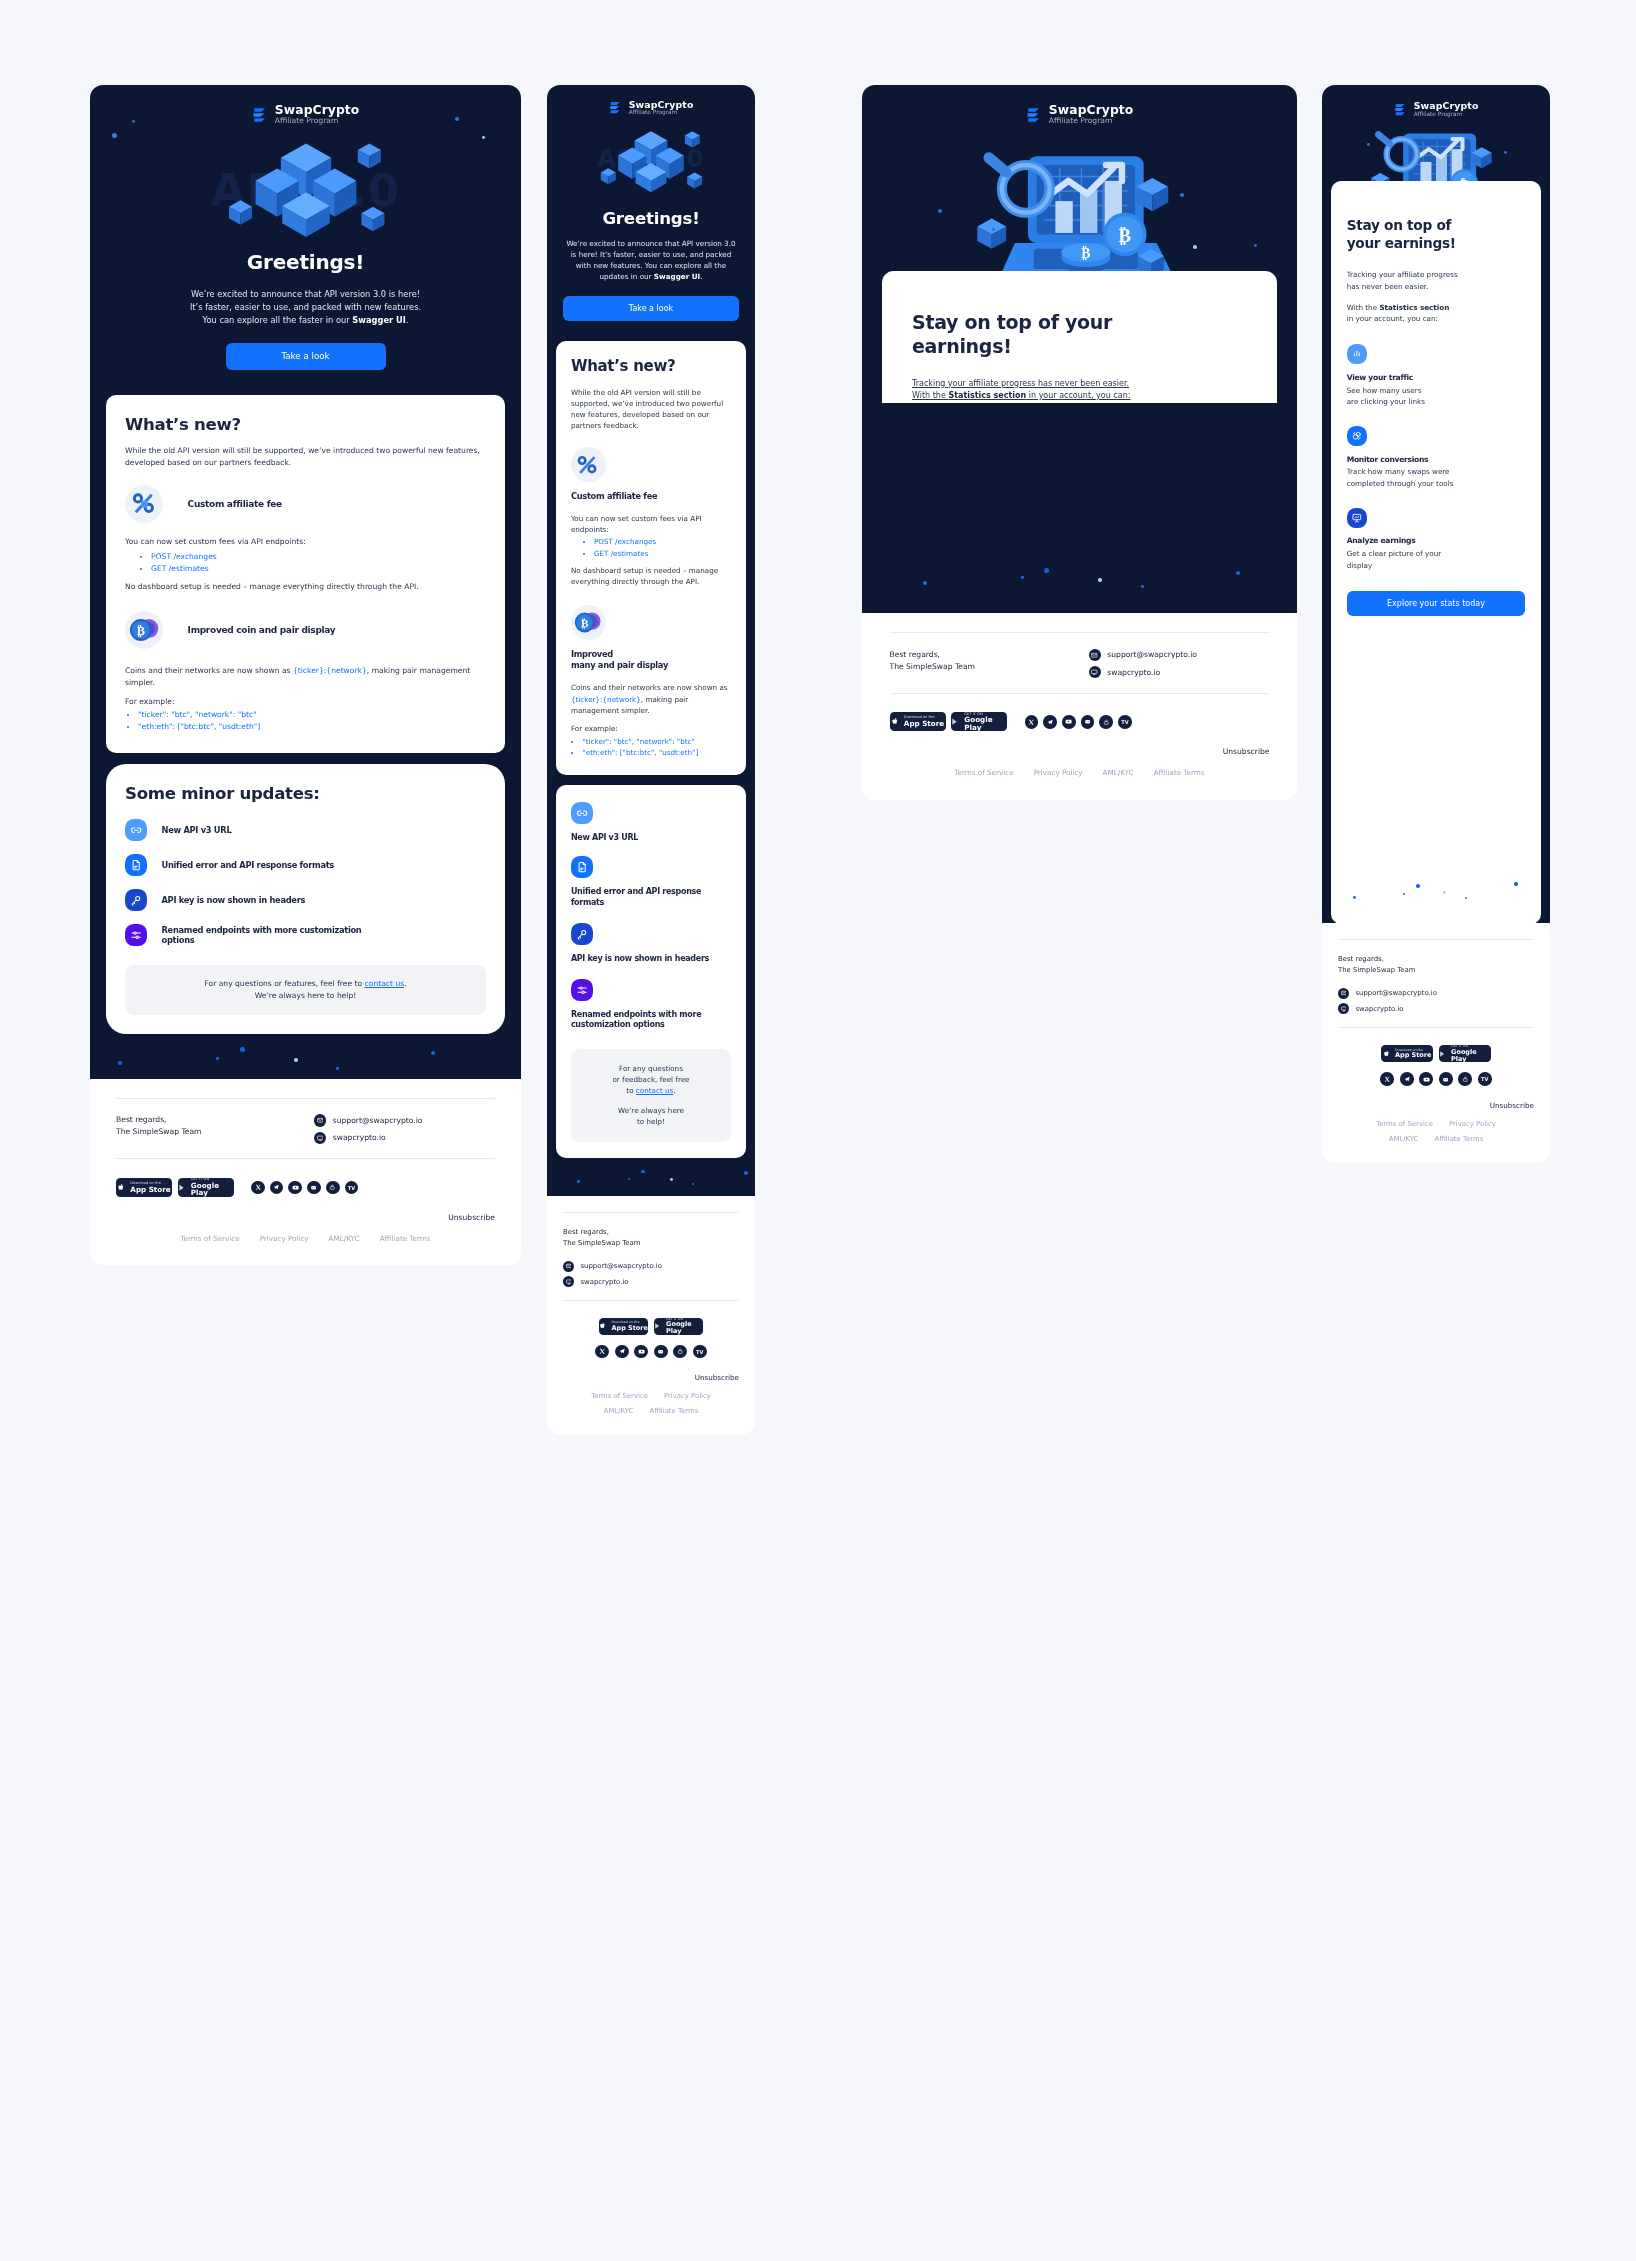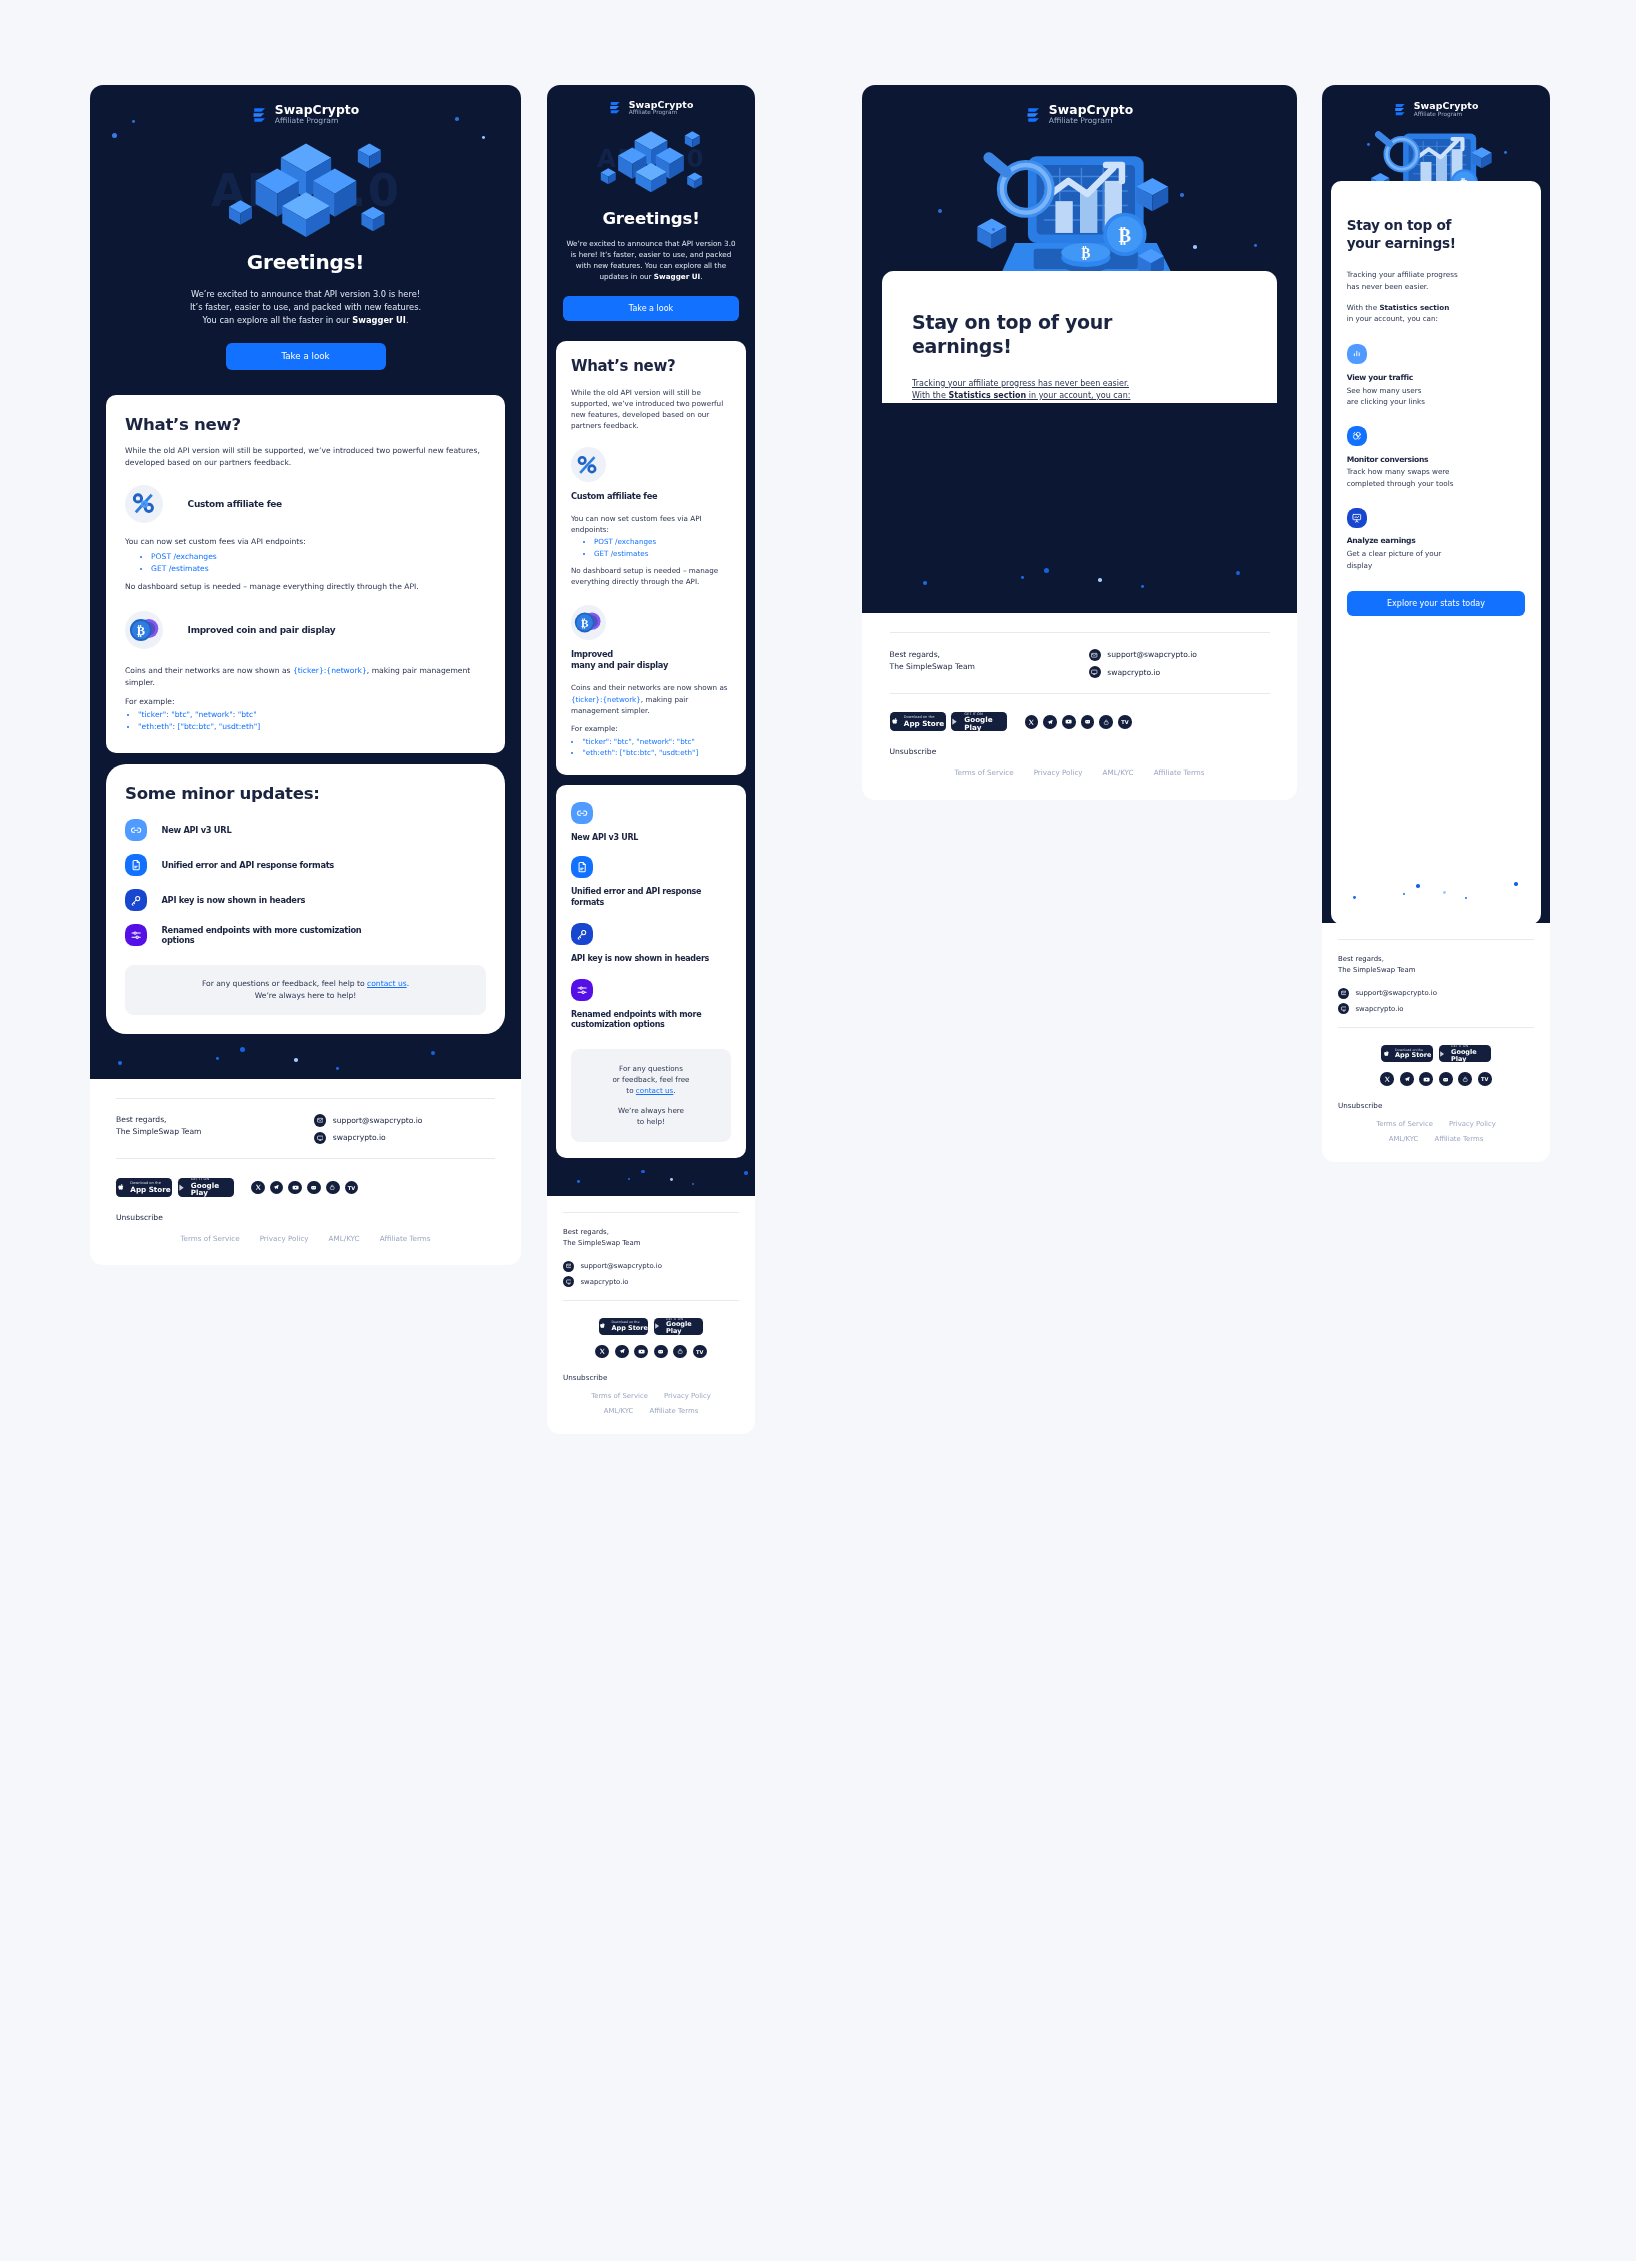--- a/index.html
+++ b/index.html
@@ -79,21 +79,21 @@
   .circ { flex: none; background: #141f3d; border-radius: 50%; display: flex; align-items: center; justify-content: center; }
   .store-btn {
     background: #141f3d; border-radius: 4.3px; display: flex; align-items: center;
     justify-content: center; gap: 5px; color: #fff; cursor: pointer;
   }
   .store-lbl { line-height: 1.05; text-align: left; }
   .store-top { color: #d5dae6; }
   .store-bot { color: #fff; font-weight: 700; }
   .soc { display: flex; align-items: center; }
   .soc .circ { cursor: pointer; }
-  .unsub { text-align: left; color: #1b2440; cursor: pointer; }
+  .unsub { text-align: right; color: #1b2440; cursor: pointer; }
   .legal { display: flex; justify-content: center; color: #9aa7c0; }
   .legal span { cursor: pointer; white-space: nowrap; }
 
   svg { display: block; }
 </style>
 </head>
 <body>
 
 <div class="stage">
 
@@ -253,21 +253,21 @@
                 <path d="M13 8h7"></path>
                 <path d="M4 16h7"></path>
                 <circle cx="14" cy="16" r="2.3"></circle>
                 <path d="M17 16h3"></path>
               </svg>
           </span>
           <span class="h-dark" style="font-size:8.3px; margin-left:14.5px; max-width:217px;">Renamed endpoints with more customization options</span>
         </div>
 
         <div class="note" style="margin-top:19px; padding:13px 11.6px; font-size:7.6px;">
-          <span>For any questions or feedback, feel help to </span><a href="#" style="text-decoration:underline;">contact us</a><span>.</span><br>
+          <span>For any questions or features, feel free to </span><a href="#" style="text-decoration:underline;">contact us</a><span>.</span><br>
           <span>We’re always here to help!</span>
         </div>
       </div>
     </div>
 
     <div class="dark" style="height:45px;">
       <div class="dot" style="left:27.5px;top:27.5px;width:4.3px;height:4.3px;background:#1c6de8;"></div>
       <div class="dot" style="left:126px;top:23px;width:2.9px;height:2.9px;background:#1c6de8;"></div>
       <div class="dot" style="left:150px;top:13.7px;width:5px;height:5px;background:#1663e2;"></div>
       <div class="dot" style="left:204px;top:24.6px;width:3.6px;height:3.6px;background:#a8c8ff;"></div>

